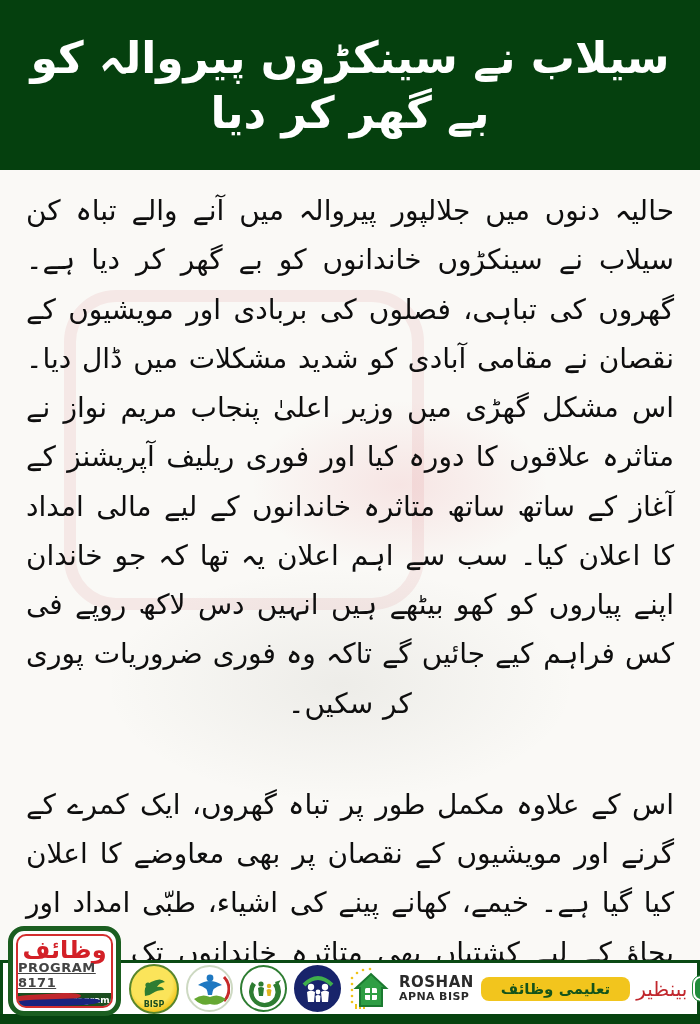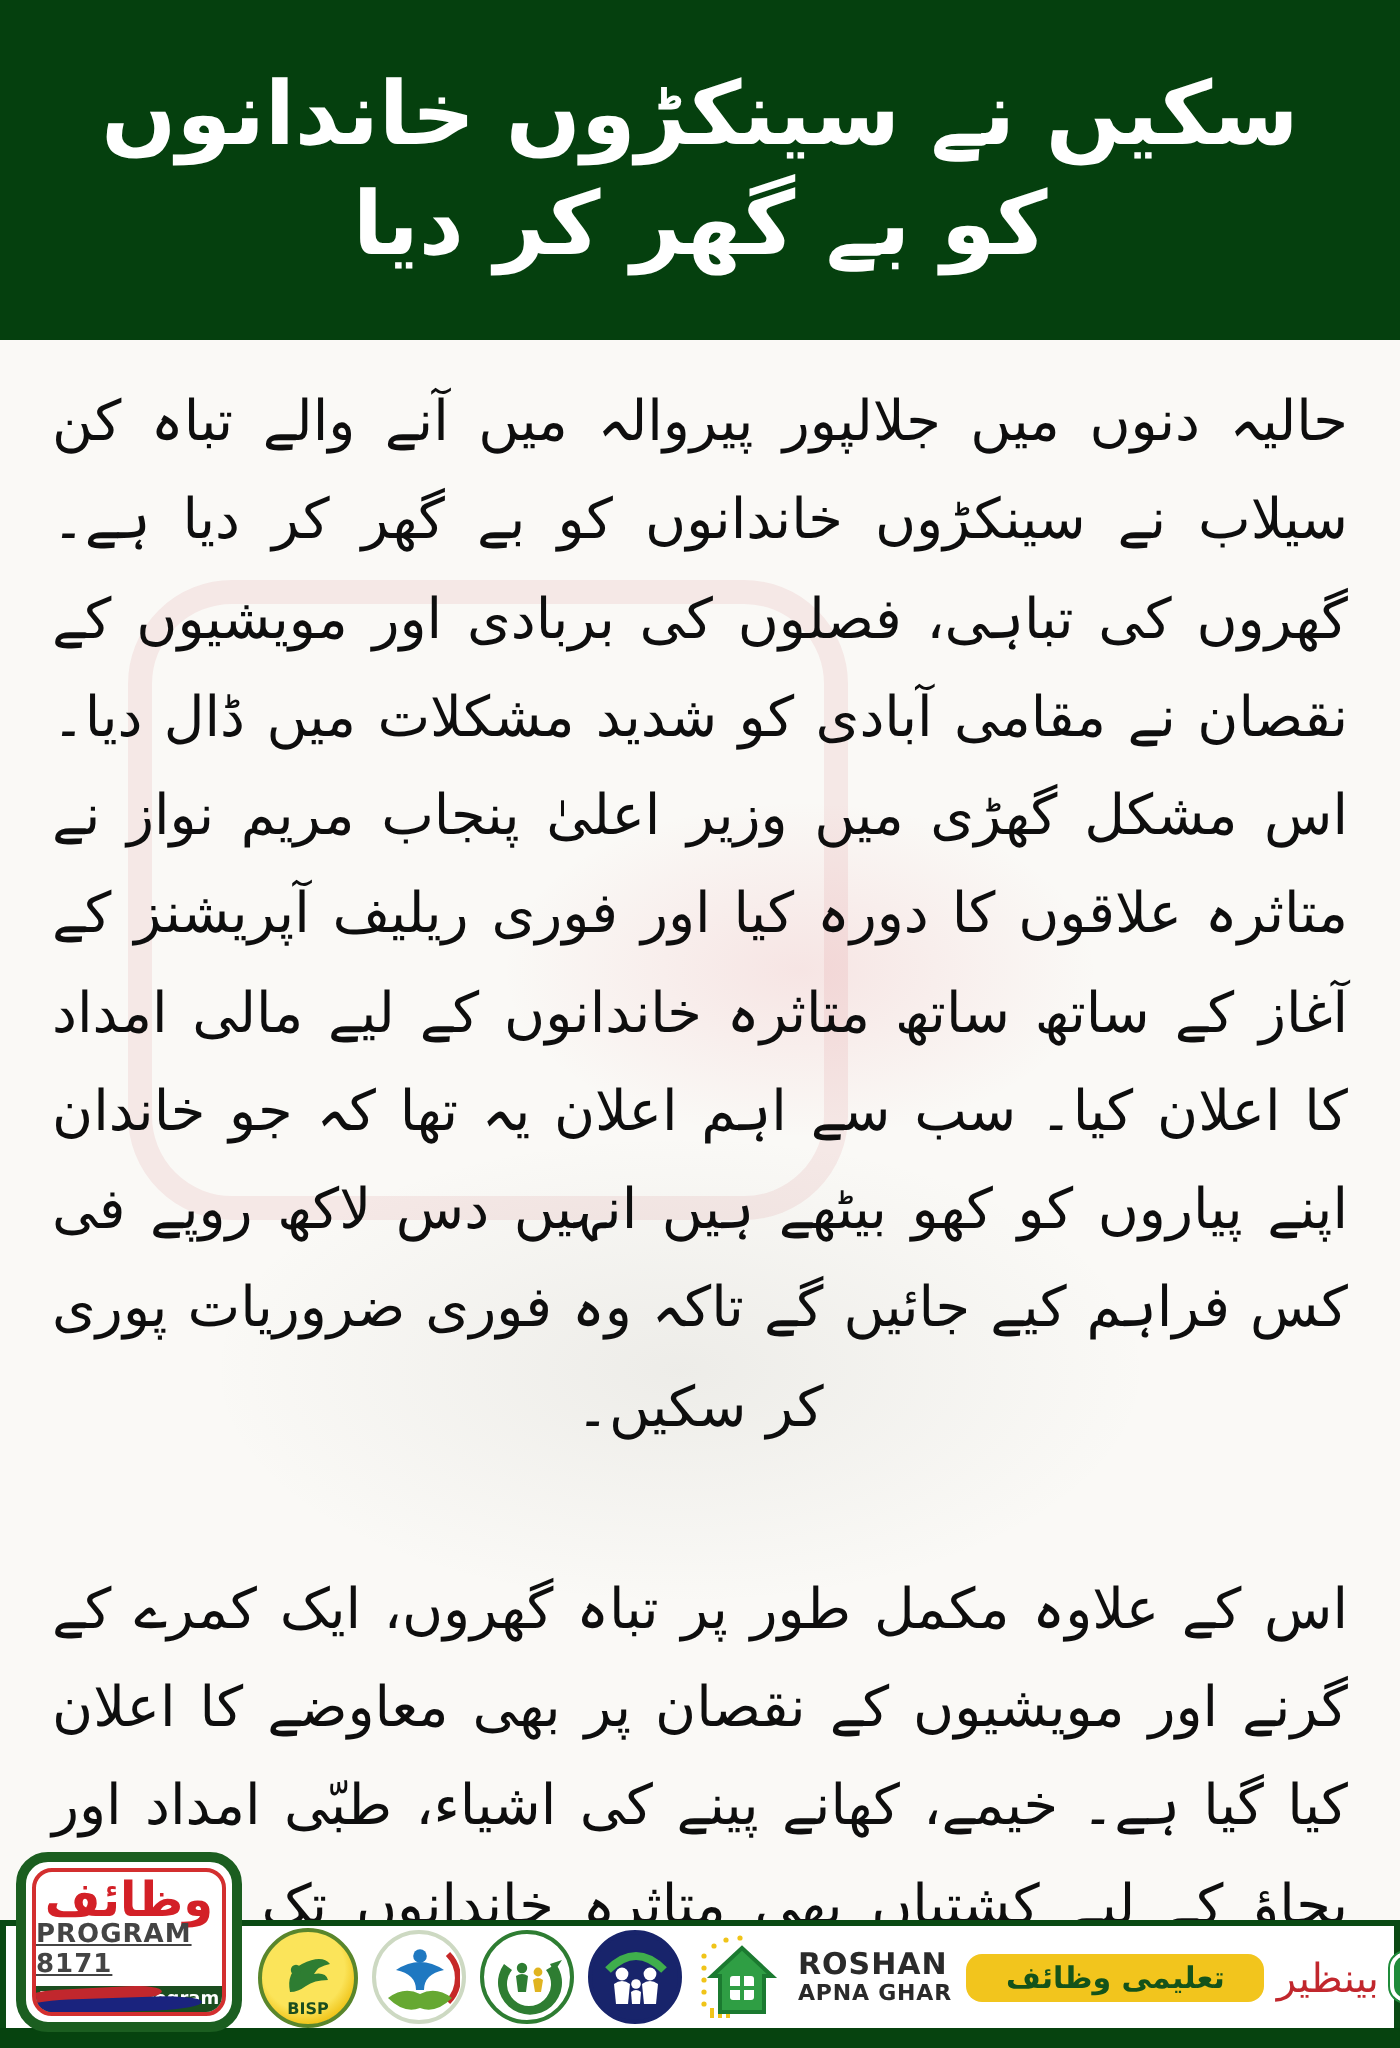--- a/index.html
+++ b/index.html
@@ -76,21 +76,21 @@
   .badge-green { background:#1f8b3a; color:#ffffff; font-weight:bold; font-size:16px;
                  border:2px solid #ffffff; outline:1px solid #1f8b3a; border-radius:8px;
                  padding:1px 10px; white-space:nowrap; }
 </style>
 </head>
 <body>
 
 <div class="page">
 
   <header class="header">
-    <h1 class="title">سکیں نے سینکڑوں خاندانوں کو بے گھر کر دیا</h1>
+    <h1 class="title">سیلاب نے سینکڑوں پیروالہ کو بے گھر کر دیا</h1>
   </header>
 
   <main class="article">
     <div class="watermark wm-box"></div>
     <div class="watermark wm-pink"></div>
     <div class="watermark wm-gray"></div>
     <p class="para">حالیہ دنوں میں جلالپور پیروالہ میں آنے والے تباہ کن سیلاب نے سینکڑوں خاندانوں کو بے گھر کر دیا ہے۔ گھروں کی تباہی، فصلوں کی بربادی اور مویشیوں کے نقصان نے مقامی آبادی کو شدید مشکلات میں ڈال دیا۔ اس مشکل گھڑی میں وزیر اعلیٰ پنجاب مریم نواز نے متاثرہ علاقوں کا دورہ کیا اور فوری ریلیف آپریشنز کے آغاز کے ساتھ ساتھ متاثرہ خاندانوں کے لیے مالی امداد کا اعلان کیا۔ سب سے اہم اعلان یہ تھا کہ جو خاندان اپنے پیاروں کو کھو بیٹھے ہیں انہیں دس لاکھ روپے فی کس فراہم کیے جائیں گے تاکہ وہ فوری ضروریات پوری کر سکیں۔</p>
     <p class="para">اس کے علاوہ مکمل طور پر تباہ گھروں، ایک کمرے کے گرنے اور مویشیوں کے نقصان پر بھی معاوضے کا اعلان کیا گیا ہے۔ خیمے، کھانے پینے کی اشیاء، طبّی امداد اور بچاؤ کے لیے کشتیاں بھی متاثرہ خاندانوں تک پہنچائی گئیں۔ وزیر اعلیٰ نے متاثرہ خواتین اور بچوں سے ملاقات کر کے ان کا حوصلہ بڑھایا اور یقین دہانی کرائی کہ حکومت نہ صرف فوری مدد فراہم کرے گی بلکہ مستقبل میں بھی جلالپور پیروالہ کو سیلابی خطرات سے بچانے کے لیے مستقل منصوبے شروع کرے گی۔</p>
   </main>
 
@@ -153,21 +153,21 @@
               <rect x="11" y="38" width="2" height="5"></rect>
             <rect x="15" y="38" width="2" height="5"></rect>
           </g>
           <path d="M8 22 L23 8 L38 22 L34 22 L34 40 L12 40 L12 22 Z" fill="#2f9e44" stroke="#1b7a30" stroke-width="2"></path>
           <rect x="17" y="22" width="12" height="12" rx="1.5" fill="#ffffff"></rect>
           <line x1="23" y1="22" x2="23" y2="34" stroke="#2f9e44" stroke-width="2"></line>
           <line x1="17" y1="28" x2="29" y2="28" stroke="#2f9e44" stroke-width="2"></line>
         </svg>
         <div class="roshan-text">
           <span class="roshan-l1">ROSHAN</span>
-          <span class="roshan-l2">APNA GHAR</span>
+          <span class="roshan-l2">APNA BISP</span>
         </div>
       </div>
 
       <div class="badges">
         <span class="badge-yellow">تعلیمی وظائف</span>
         <span class="benazir-word">بینظیر</span>
         <span class="badge-green">کفالت</span>
 
       </div>
 

